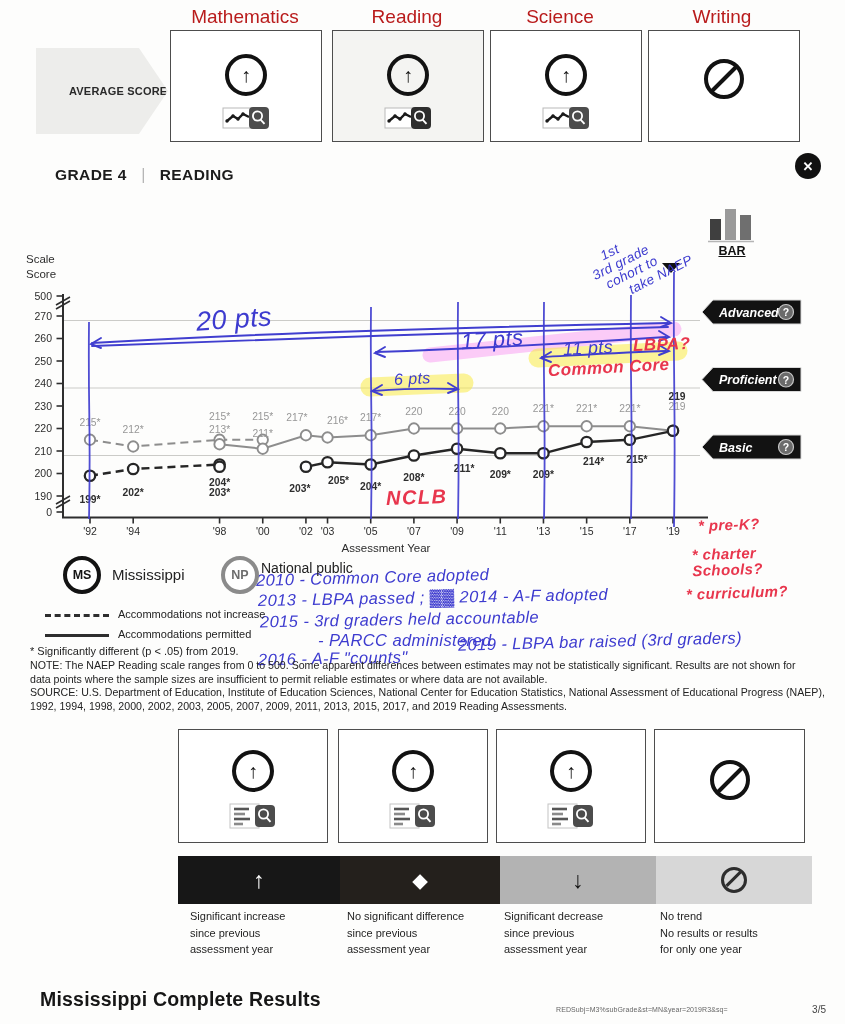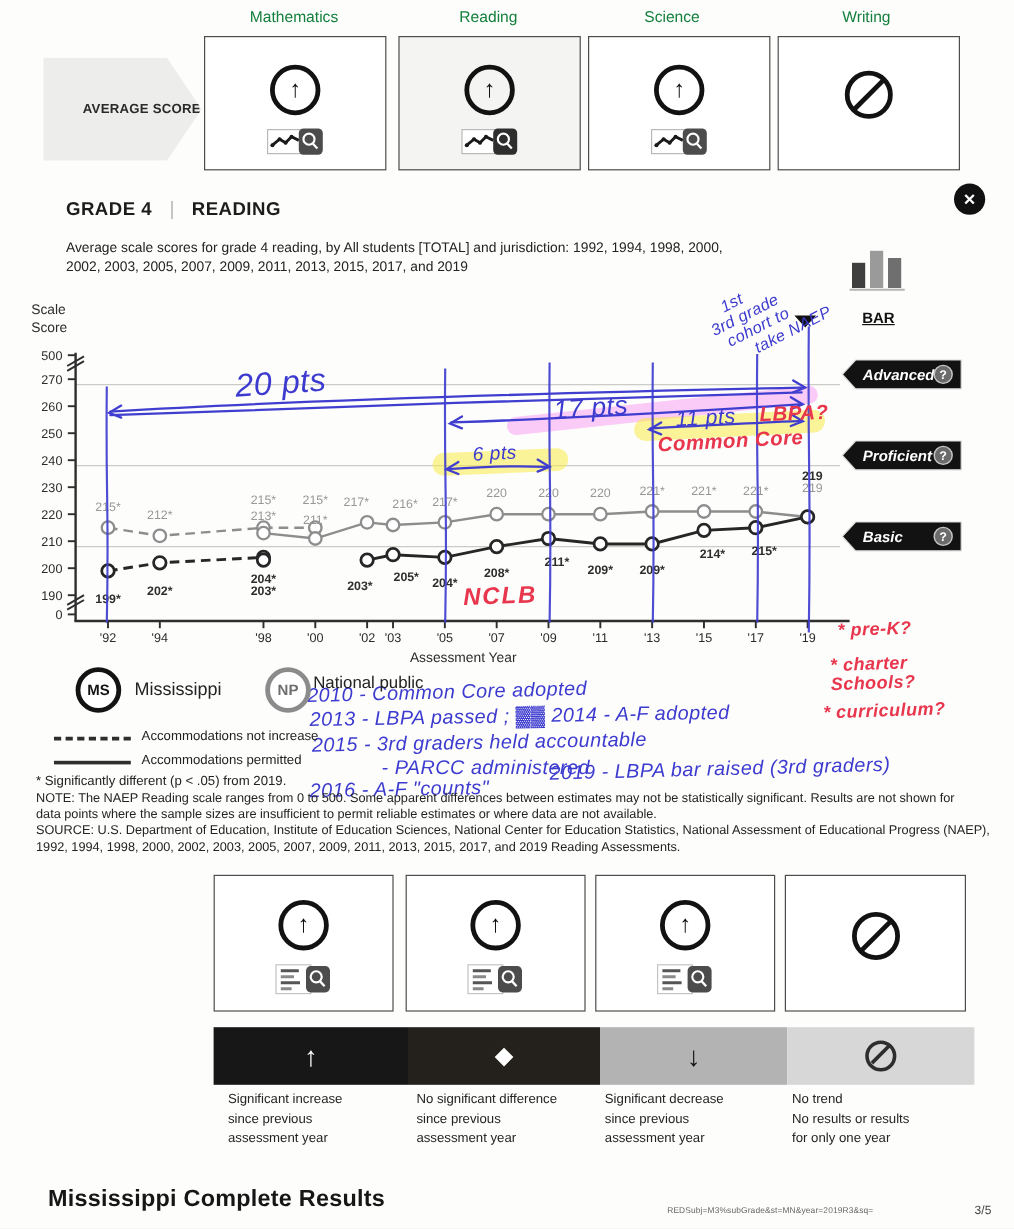--- a/index.html
+++ b/index.html
@@ -2,21 +2,21 @@
 <html><head>
 <meta charset="utf-8">
 <style>
   html,body{margin:0;padding:0;background:#e9e9e9;}
   .page{position:relative;width:845px;height:1024px;background:#fdfdfc;overflow:hidden;
         font-family:"Liberation Sans",sans-serif;color:#1c1c1c;}
   .abs{position:absolute;}
   .pre{white-space:pre-line;}
 
   
-  .subj-label{top:6px;width:160px;text-align:center;font-size:13px;color:#15803d;}
+  .subj-label{top:6px;width:160px;text-align:center;font-size:19px;color:#b91c1c;}
   .subj-box{top:30px;width:152px;height:112px;border:1.6px solid #4d4d4d;background:#fff;box-sizing:border-box;}
   .subj-box.sel{background:#f4f4f2;}
   .ring-up{position:absolute;left:50%;transform:translateX(-50%);width:34px;height:34px;border:4px solid #121212;
            border-radius:50%;display:flex;align-items:center;justify-content:center;
            font-size:20px;font-weight:bold;color:#121212;line-height:1;}
   .no-sign{position:absolute;left:50%;transform:translateX(-50%);width:32px;height:32px;border:4px solid #121212;border-radius:50%;}
   .no-sign::after{content:"";position:absolute;left:50%;top:-1px;width:4px;height:34px;background:#121212;
                   transform:translateX(-50%) rotate(45deg);}
   .mini-icon{position:absolute;left:50%;transform:translateX(-50%);}
 
@@ -30,21 +30,21 @@
   .close-btn{width:26px;height:26px;border-radius:50%;background:#111;color:#fff;display:flex;
              align-items:center;justify-content:center;font-size:13px;font-weight:bold;}
   .desc{font-size:11.5px;line-height:1.35;color:#232323;}
 
   
   .line-btn{width:60px;background:#111;border-radius:7px;padding:4px 3px 3px;text-align:center;}
   .line-btn .panel{background:#fff;height:34px;margin:0 1px;position:relative;}
   .line-btn .lbl{color:#fff;font-size:11.5px;font-weight:bold;letter-spacing:.5px;padding:4px 0 2px;}
   .line-ptr{left:50%;transform:translateX(-50%);width:0;height:0;border:9px solid transparent;border-top:10px solid #111;border-bottom:0;}
   .bar-btn{text-align:center;width:50px;}
-  .bar-lbl{font-size:12.5px;font-weight:bold;text-decoration:underline;color:#111;margin-top:14px;}
+  .bar-lbl{font-size:12.5px;font-weight:bold;text-decoration:underline;color:#111;margin-top:0;}
 
   
   .badge{border-radius:50%;background:#fff;display:flex;align-items:center;justify-content:center;font-weight:bold;}
   .ms{width:30px;height:30px;border:4.5px solid #131313;font-size:12.5px;color:#131313;}
   .np{width:30px;height:30px;border:4.5px solid #8b8b8b;font-size:12.5px;color:#6e6e6e;}
   .leg-txt{font-size:15px;color:#222;}
   .leg-sm{font-size:11px;color:#222;}
   .dash-sample{width:64px;border-top:3px dashed #2e2e2e;}
   .solid-sample{width:64px;border-top:3px solid #2e2e2e;}
   .fine{font-size:10.6px;line-height:1.32;color:#232323;}
@@ -129,21 +129,20 @@
     <span class="no-sign" style="top:28px;"></span>
   </div>
 
   <div class="abs" style="left:55px;top:166px;">
     <span class="hd-grade">GRADE 4</span>
     <span class="hd-div" style="margin:0 10px;">|</span>
     <span class="hd-grade">READING</span>
   </div>
   <div class="abs close-btn" style="left:795px;top:153px;">✕</div>
 
-  <div class="abs desc" style="left:55px;top:200px;width:570px;">Average scale scores for grade 4 reading, by All students [TOTAL] and jurisdiction: 1992, 1994, 1998, 2000, 2002, 2003, 2005, 2007, 2009, 2011, 2013, 2015, 2017, and 2019</div>
 
   <div class="abs line-ptr" style="left:671px;top:263px;"></div>
   <div class="abs bar-btn" style="left:707px;top:206px;">
     <span>
       <svg width="48" height="38" viewBox="0 0 48 38">
           <rect x="3" y="13" width="11" height="21" fill="#3f3f3f"></rect>
           <rect x="18" y="3" width="11" height="31" fill="#9a9a9a"></rect>
           <rect x="33" y="9" width="11" height="25" fill="#6f6f6f"></rect>
           <line x1="1" y1="35.5" x2="47" y2="35.5" stroke="#b5b5b5" stroke-width="1.6"></line>
         </svg>

